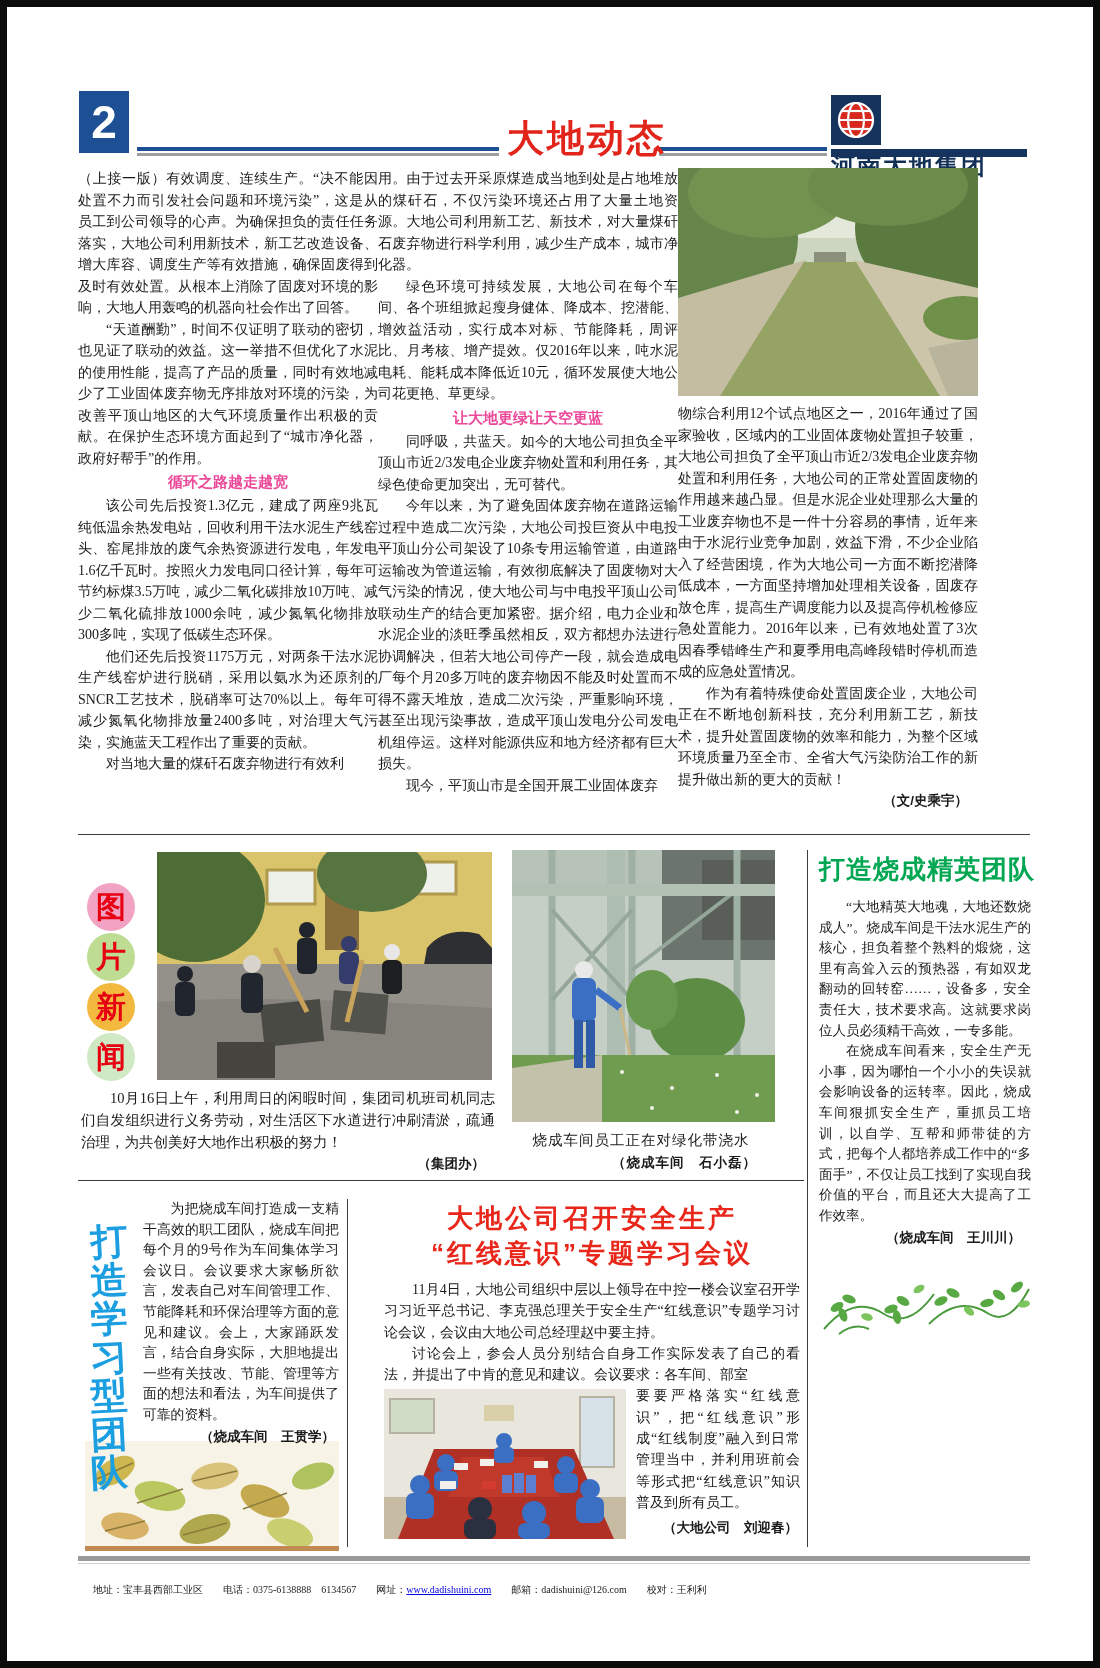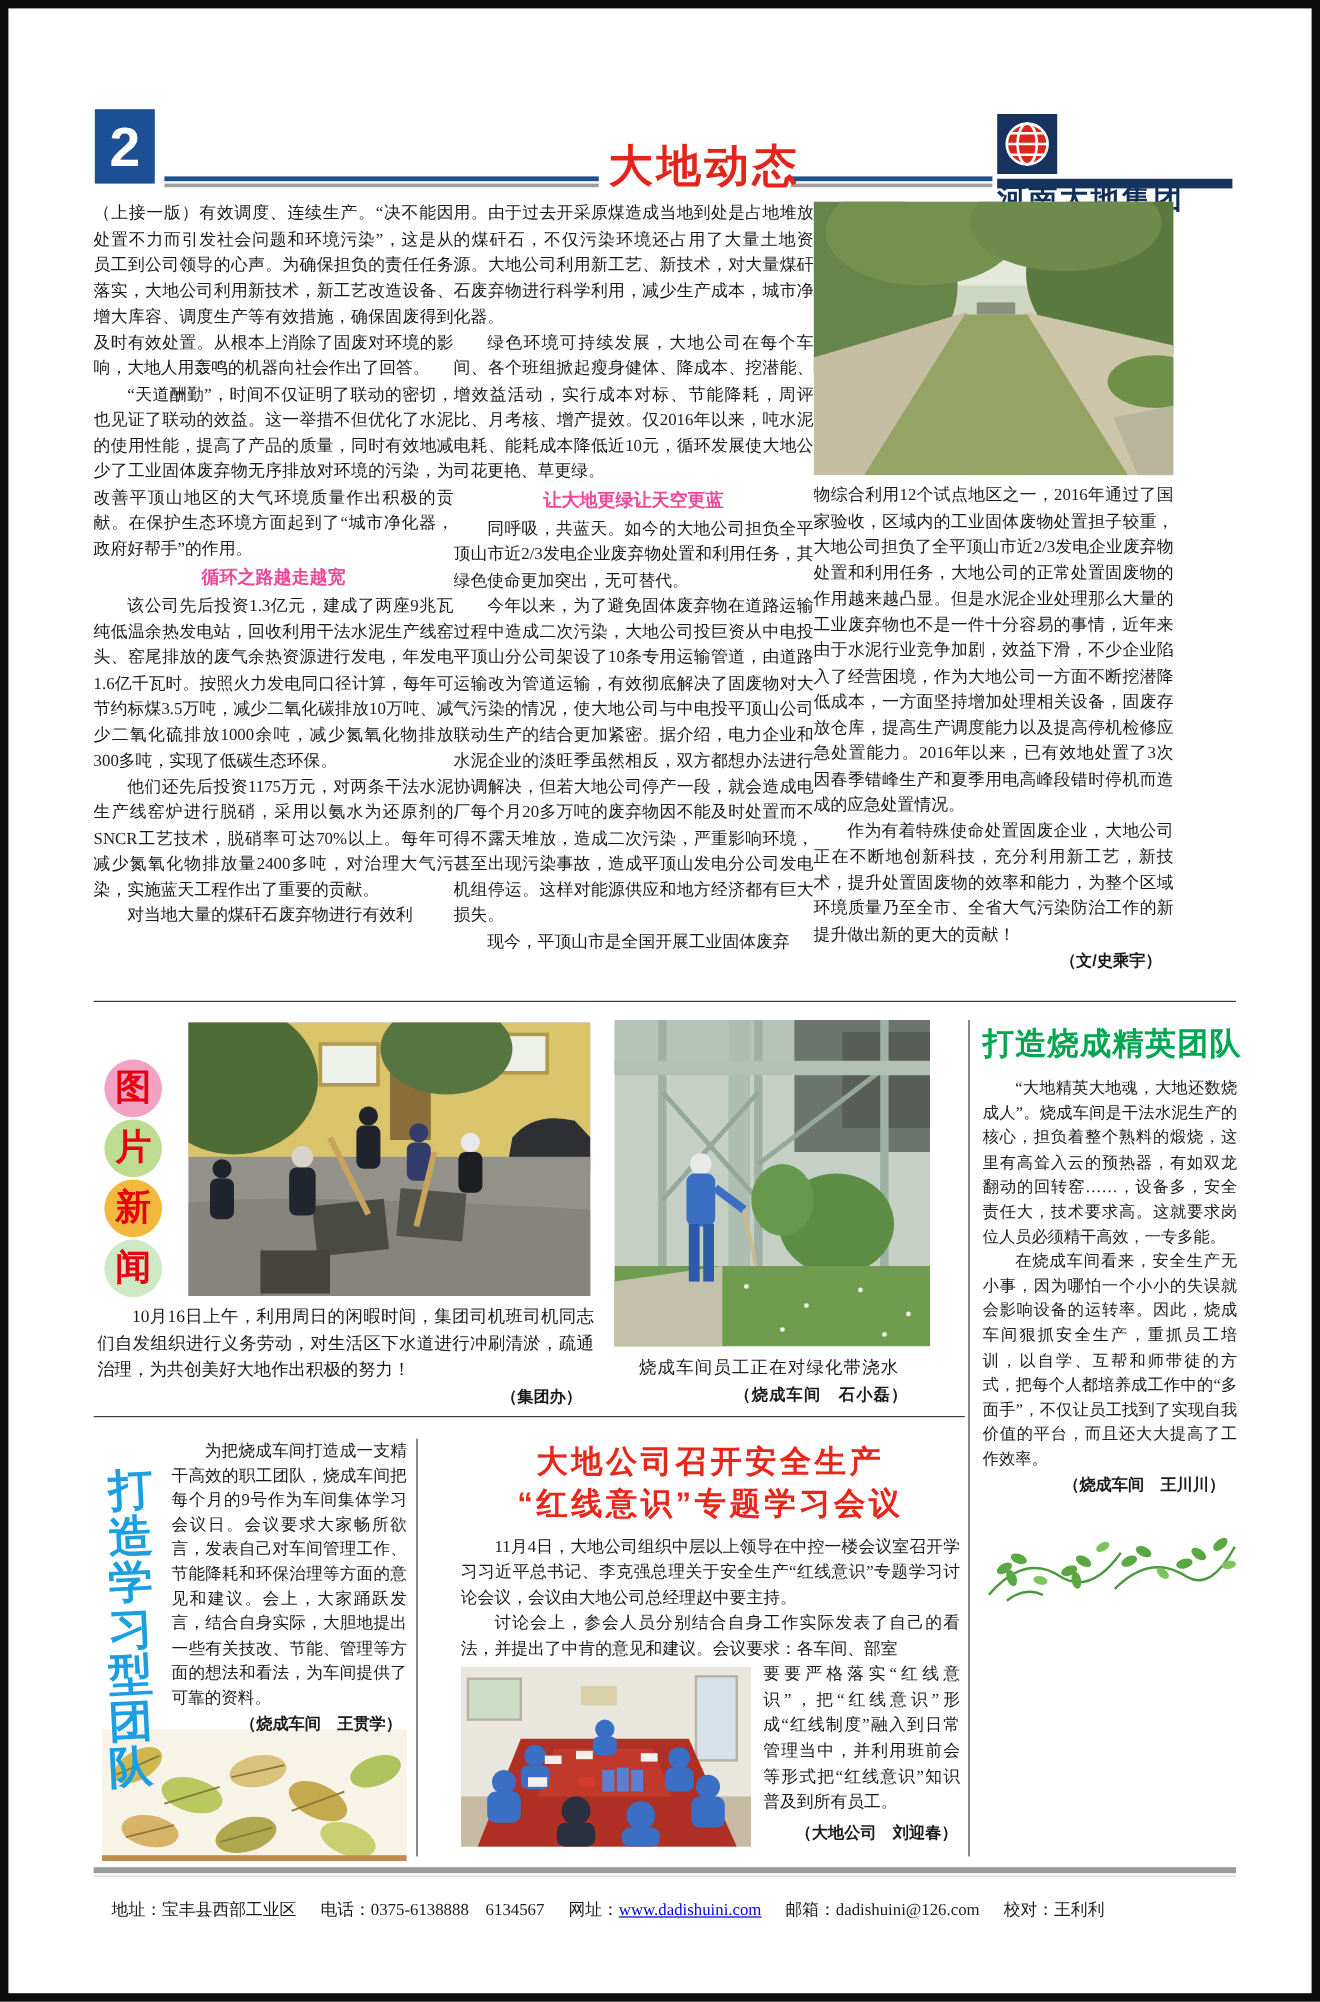--- a/index.html
+++ b/index.html
@@ -86,21 +86,21 @@
   .redline .txt{margin-top:8px;font-size:14px;line-height:21.3px;text-align:justify;}
   .redline .txt p.ind{text-indent:2em;}
   .meeting{float:left;margin:4px 10px 0 0;}
   .redline .byline{padding-right:2px;margin-top:4px;}
 
   
   .frule{left:71px;top:1549px;width:952px;}
   .frule .b1{height:5px;background:#9a9a9a;}
   .frule .b2{height:1px;background:#cfcfcf;margin-top:2px;}
   .footer{left:86px;top:1576px;width:940px;display:flex;gap:20px;
-    font-size:14px;white-space:nowrap;}
+    font-size:10px;white-space:nowrap;}
   .footer a{color:var(--link-blue);text-decoration:underline;}
 </style>
 </head>
 <body>
 
 <div class="page">
 
   <div class="abs pagenum">2</div>
   <div class="abs rule rule-left">
       <div class="b1"></div>

